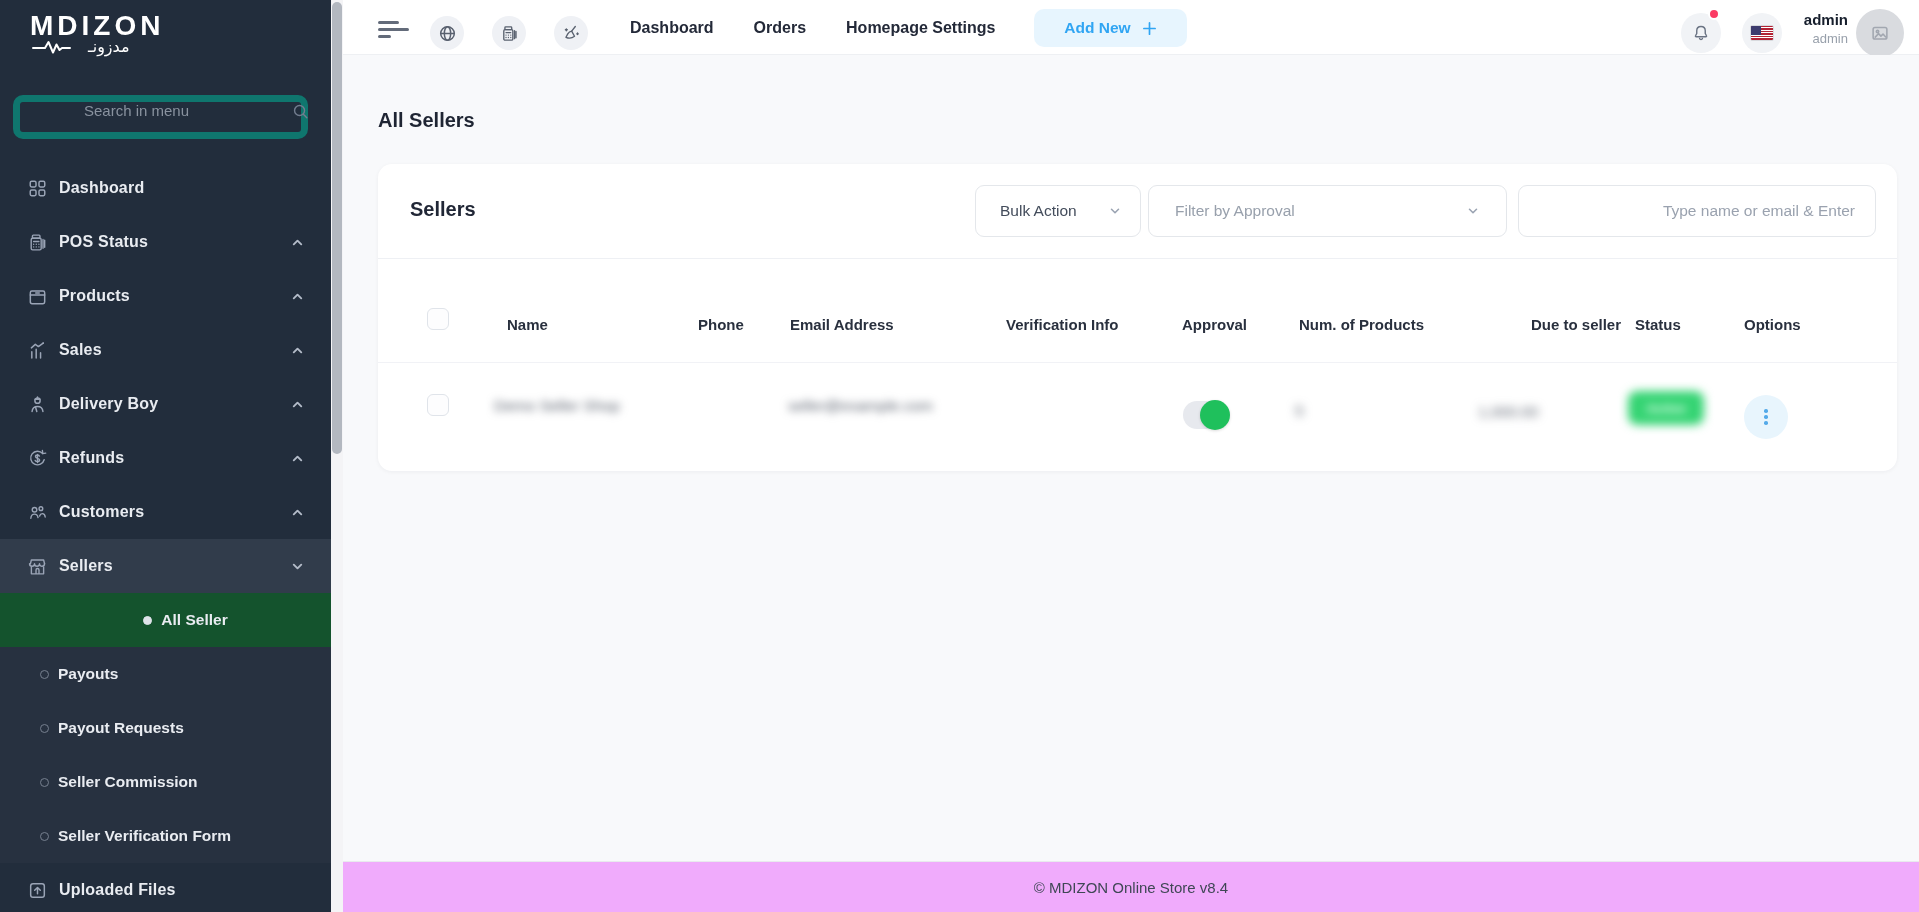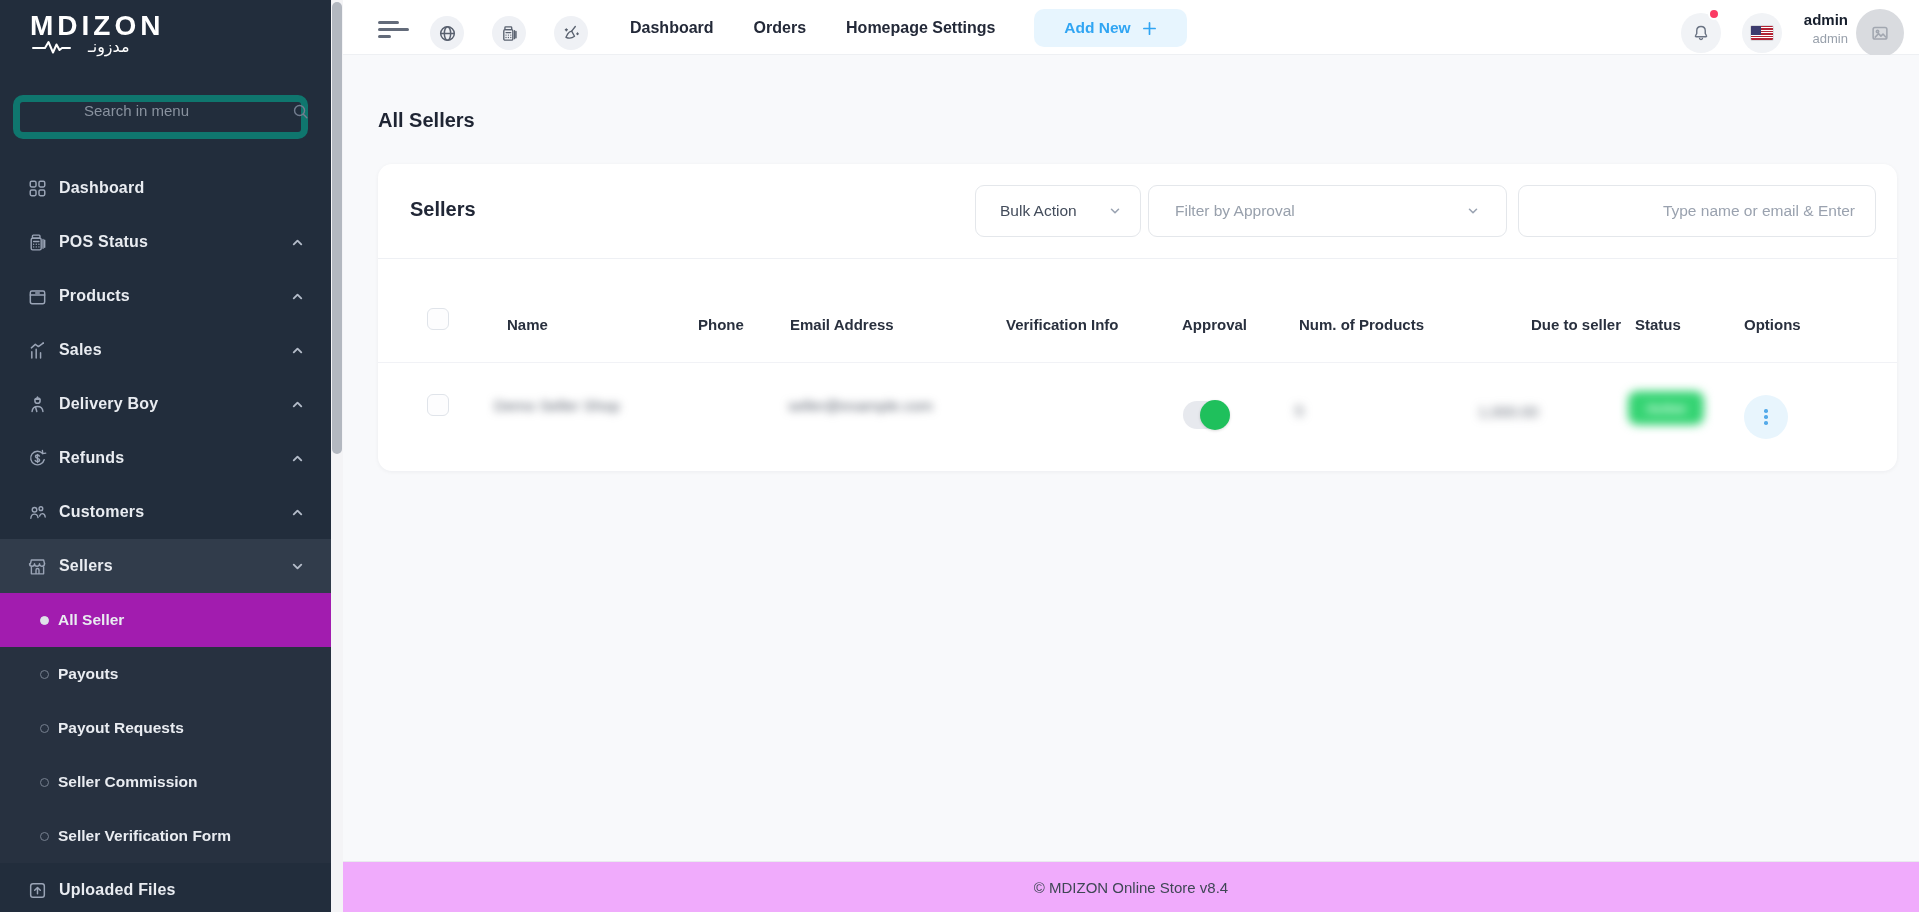--- a/index.html
+++ b/index.html
@@ -19,21 +19,21 @@
 
   .menu { position:absolute; left:0; top:161px; width:331px; }
   .mi { height:54px; display:flex; align-items:center; padding-left:27px; cursor:pointer; }
   .mi .ico { width:21px; height:21px; margin-right:11px; color:#9aa4b6; display:flex; align-items:center; }
   .mi .lbl { font-size:16px; font-weight:600; color:#e9ecf1; letter-spacing:.2px; }
   .mi .chev { margin-left:auto; margin-right:26px; color:#b3bbc8; display:flex; }
   .mi.active-parent { background:#313c4b; }
   .submenu { background:#273140; }
   .smi { height:54px; display:flex; align-items:center; padding-left:40px; cursor:pointer; }
   .smi .dot { width:9px; height:9px; border-radius:50%; border:1.5px solid #76808f; margin-right:9px; flex:none; }
-  .smi.active { background:#a21caf; }
+  .smi.active { background:#14532d;justify-content:center; }
   .smi.active .dot { background:#dfe3e9; border-color:#dfe3e9; }
   .smi .lbl { font-size:15.5px; font-weight:600; color:#e9ecf1; }
 
   
   .side-scrollbar { position:absolute; left:331px; top:0; width:12px; height:912px; background:#f4f4f6; }
   .side-scroll-thumb { position:absolute; left:1px; top:2px; width:10px; height:452px; background:#b3b8c0; border-radius:5px; }
 
   
   .topbar { position:absolute; left:343px; top:0; width:1576px; height:55px; background:#fff; border-bottom:1px solid #eef0f3; }
   .hamburger { position:absolute; left:35px; top:21px; width:31px; cursor:pointer; }

